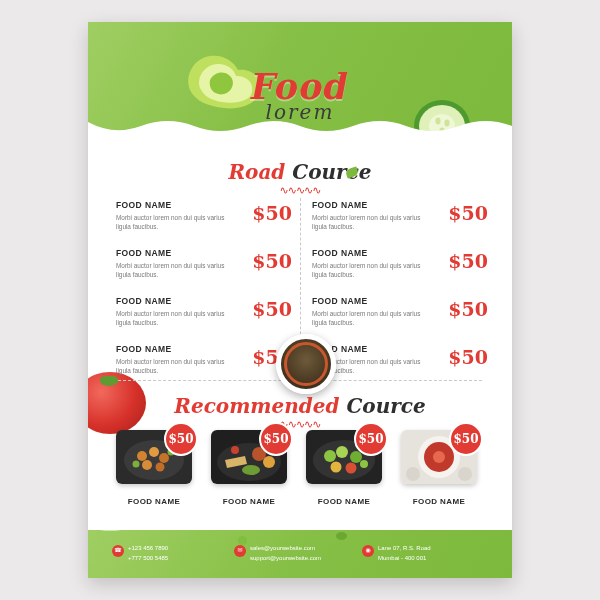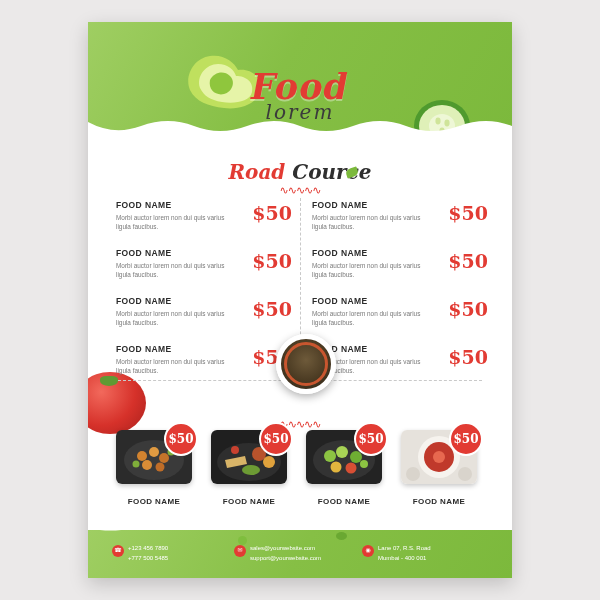--- a/index.html
+++ b/index.html
@@ -267,20 +267,24 @@
         <div class="price">$50</div>
       </div>
     </div>
 
     <div class="divider-h"></div>
 
     <div class="soup-bowl">
       <div class="rim"></div>
     </div>
 
+    <div class="section-title sec-rec">
+      <span class="w1">Recommended</span>
+      <span class="w2">Cource</span>
+    </div>
     <div class="squiggle" style="top:396px">∿∿∿∿∿</div>
 
     <div class="cards">
 
       <div class="card" style="left:0px">
         <div class="photo">
           <svg viewBox="0 0 76 54" width="76" height="54">
             <rect width="76" height="54" fill="#2b2b2b"></rect>
             <ellipse cx="38" cy="30" rx="30" ry="20" fill="#3a3a3a"></ellipse>
             <circle cx="26" cy="26" r="5" fill="#d2832f"></circle>

